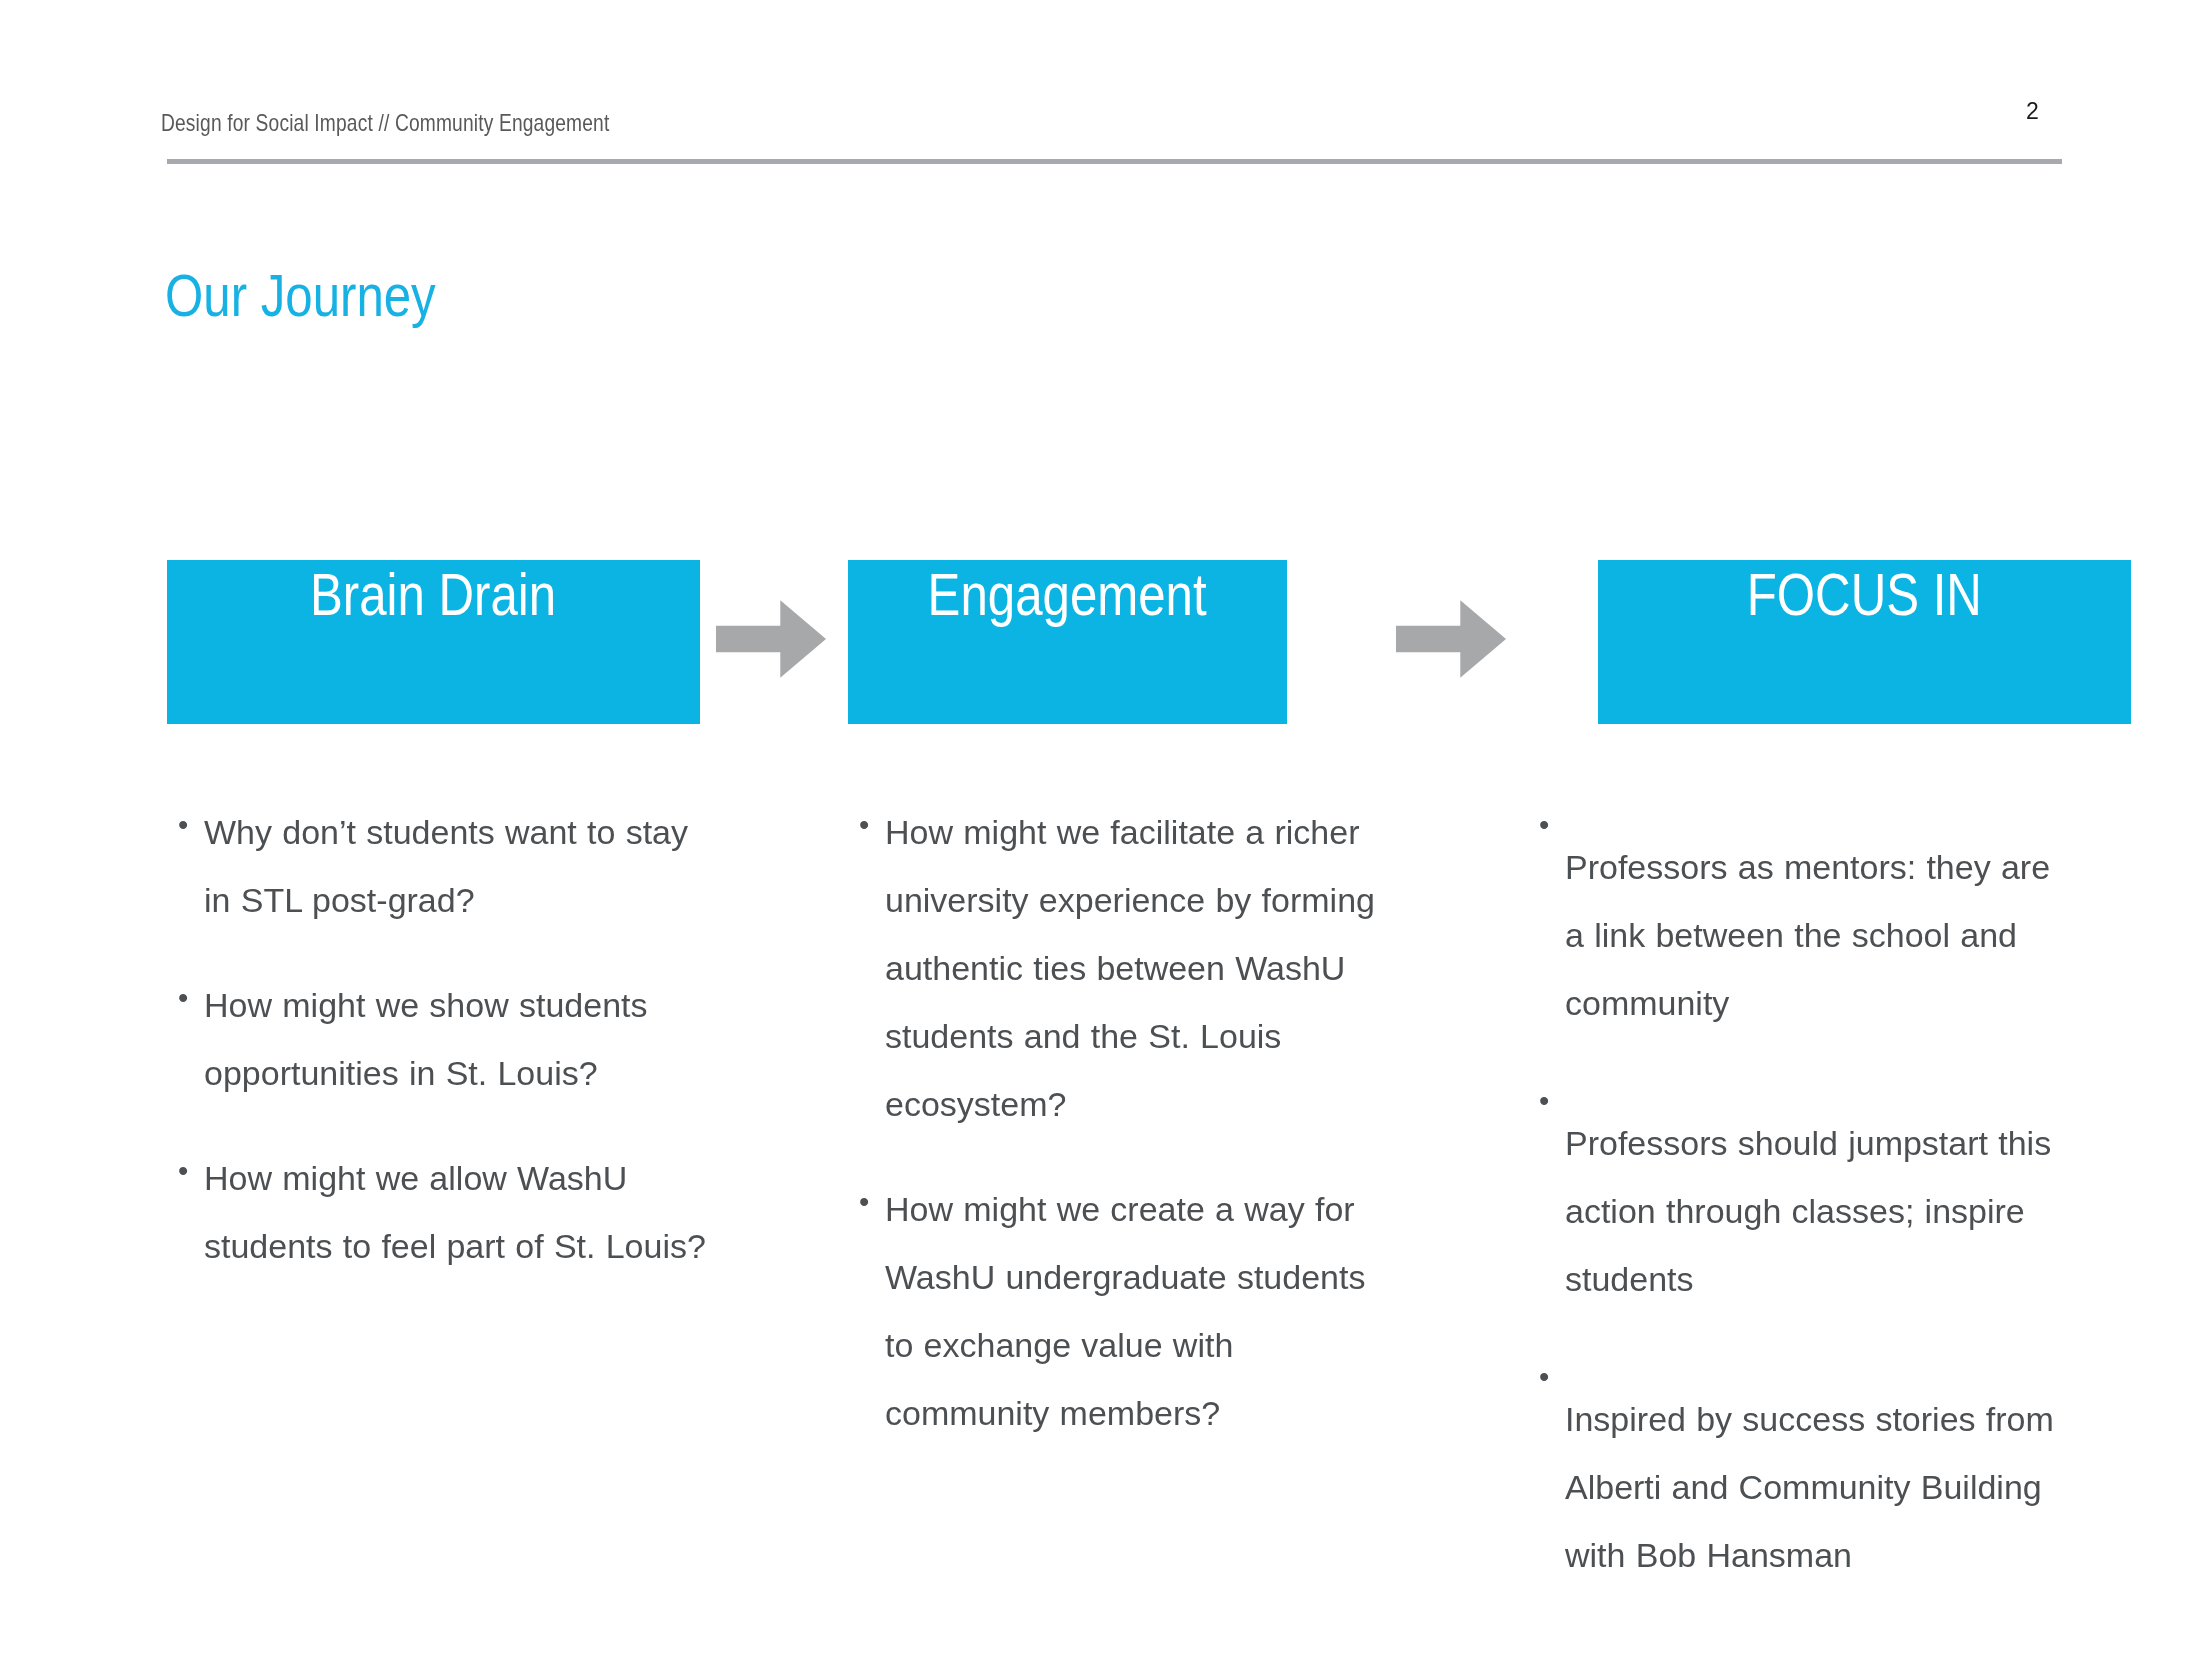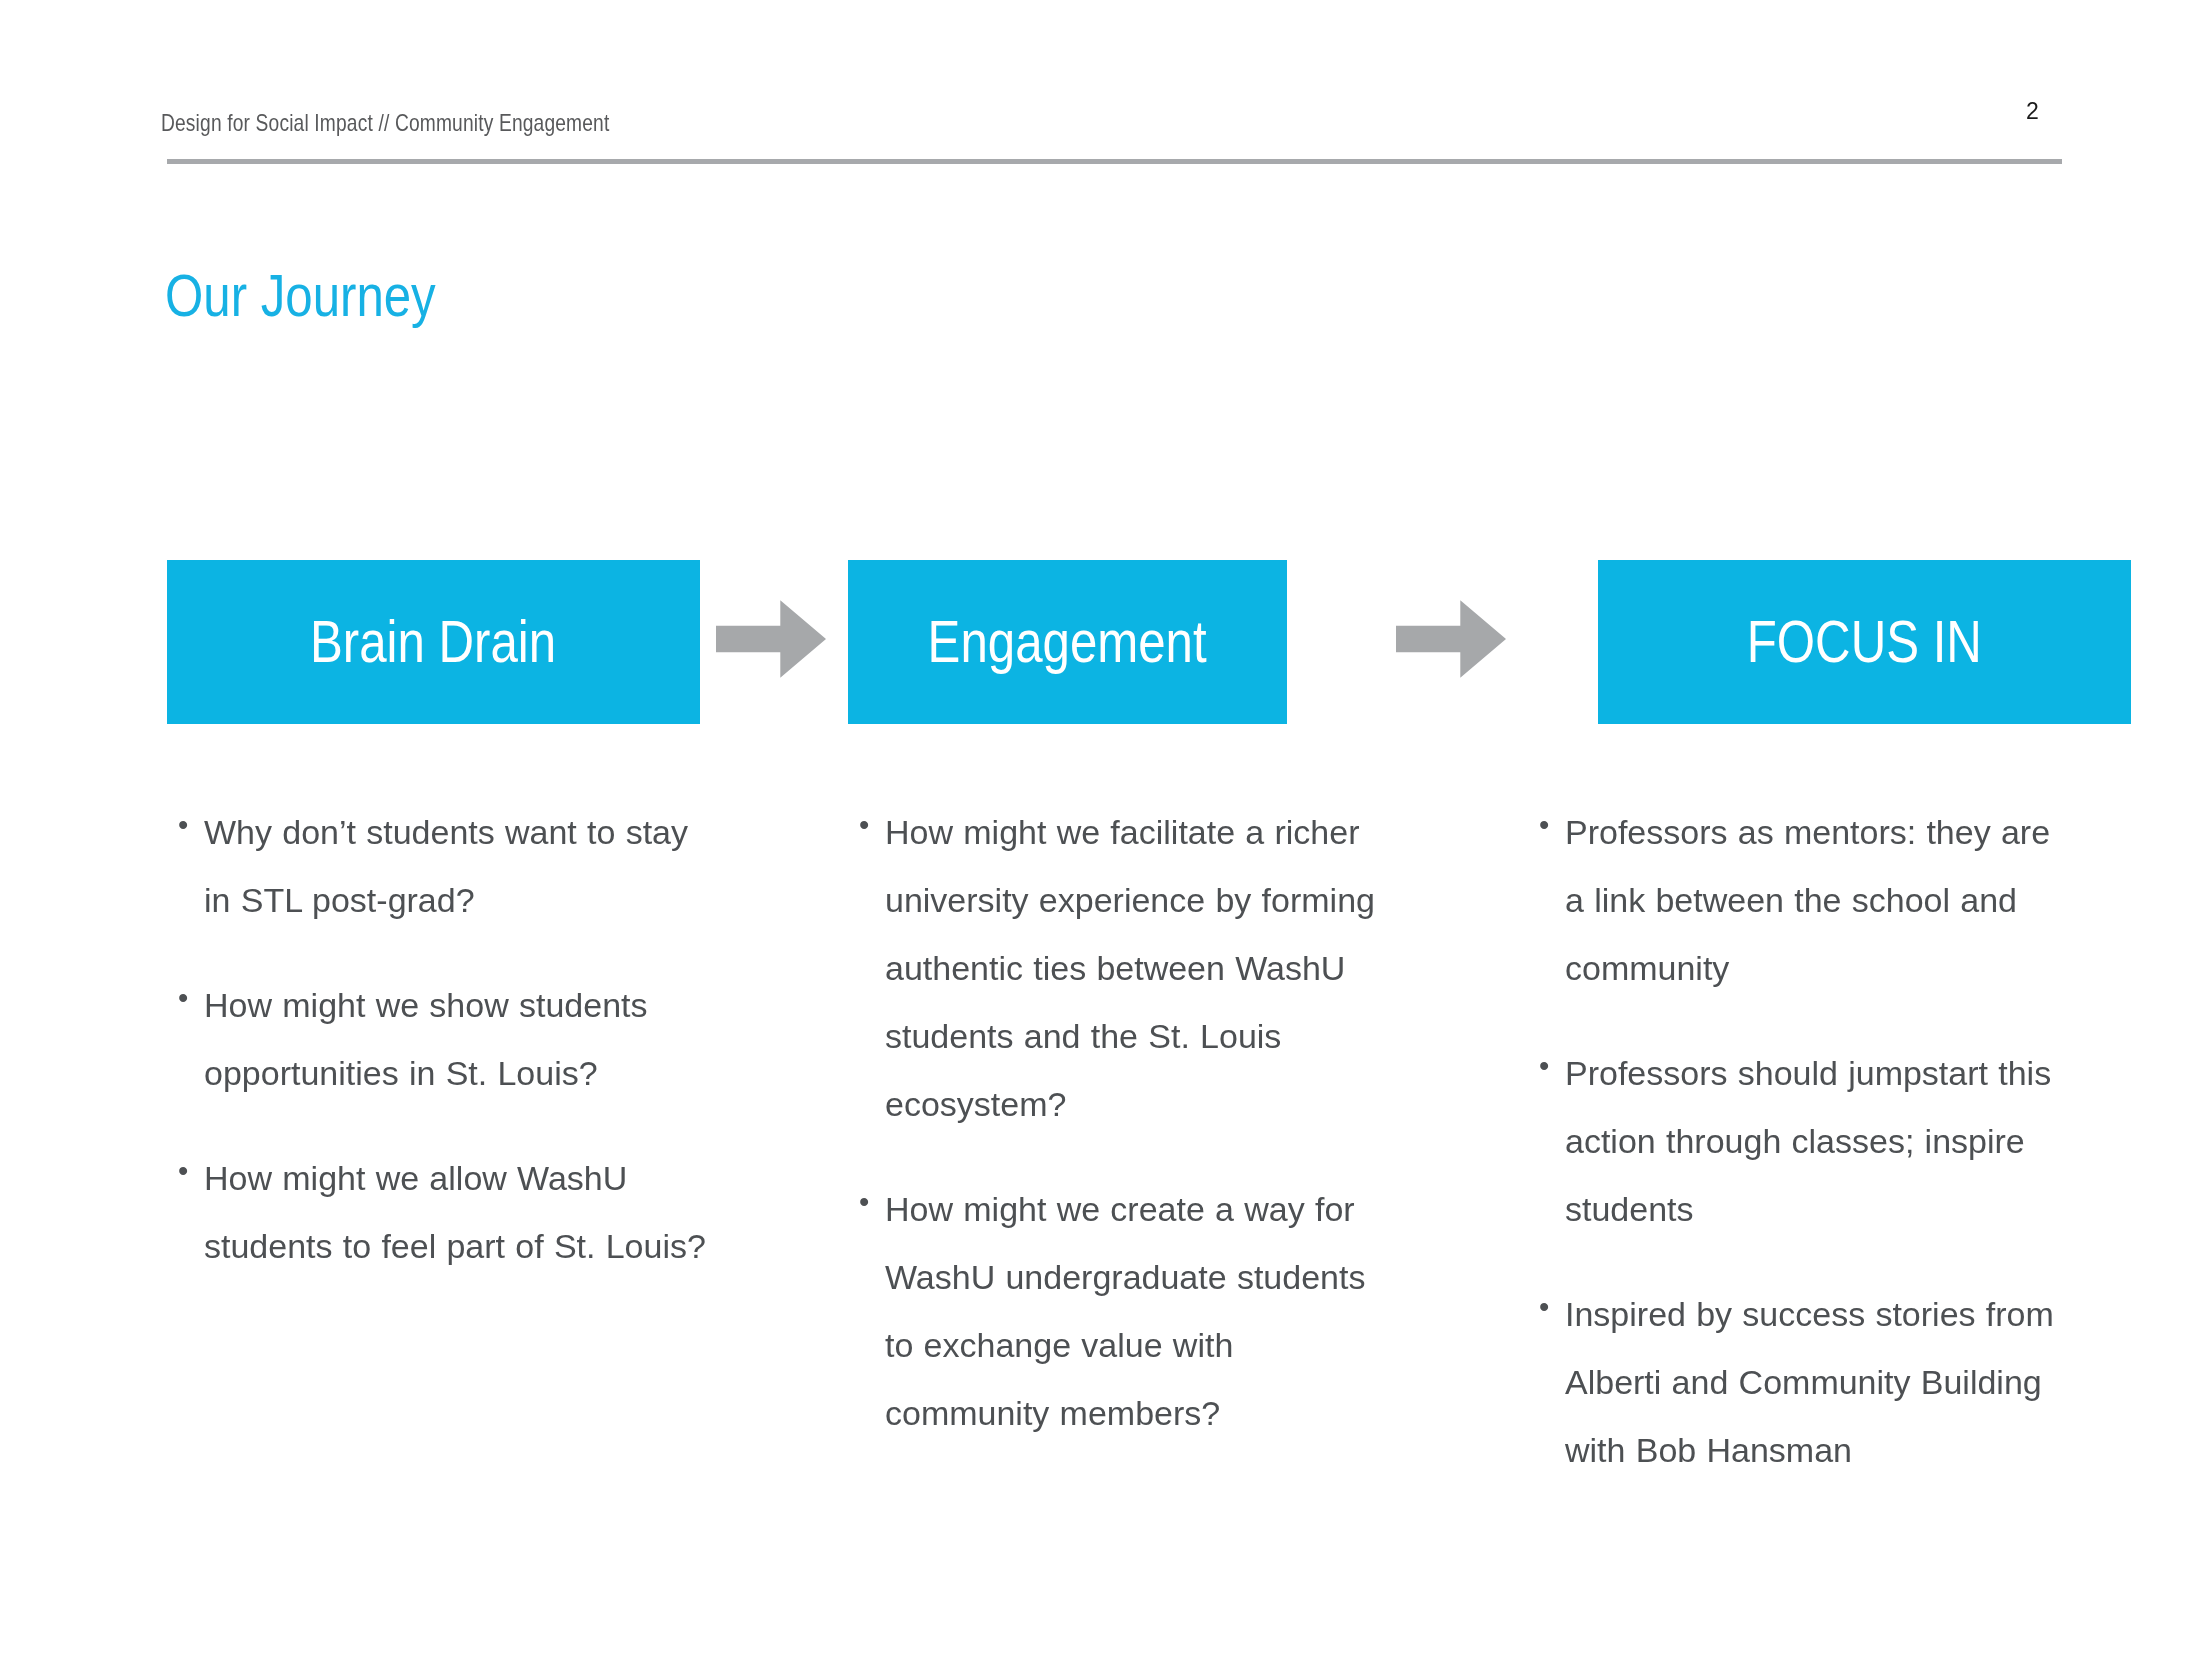--- a/index.html
+++ b/index.html
@@ -85,21 +85,21 @@
     top: 560px;
     width: 1894px;
     height: 164px;
   }
   .flow-box {
     position: absolute;
     top: 0;
     height: 164px;
     background: #0cb4e3;
     display: flex;
-    align-items: center;
+    align-items: flex-start;
     justify-content: center;
   }
   .flow-box:nth-of-type(1) { left: 0px;    width: 533px; }
   .flow-box:nth-of-type(2) { left: 681px;  width: 439px; }
   .flow-box:nth-of-type(3) { left: 1431px; width: 533px; }
 
   .flow-label {
     font-size: 60px;
     color: #ffffff;
     font-family: "Liberation Sans Narrow", "Liberation Sans", sans-serif;
@@ -154,21 +154,21 @@
     flex: 1 1 auto;
     font-size: 34px;
     line-height: 68px;
     color: #4d5053;
     font-family: "Liberation Sans Narrow", "Liberation Sans", sans-serif;
     letter-spacing: 0px;
     word-spacing: 0.8px;
   }
   .bullet-col.col1 .bullet-text { width: 453px; }
   .bullet-col.col2 .bullet-text { width: 484px; }
-  .bullet-col.col3 .bullet-text { width: 496px; }
+  .bullet-col.col3 .bullet-text { width: 496px; margin-top: 35px; }
 </style>
 </head>
 <body>
 
 <div class="slide">
 
   <div class="header-row">
     <div class="header-title">Design for Social Impact // Community Engagement</div>
     <div class="page-number">2</div>
   </div>

